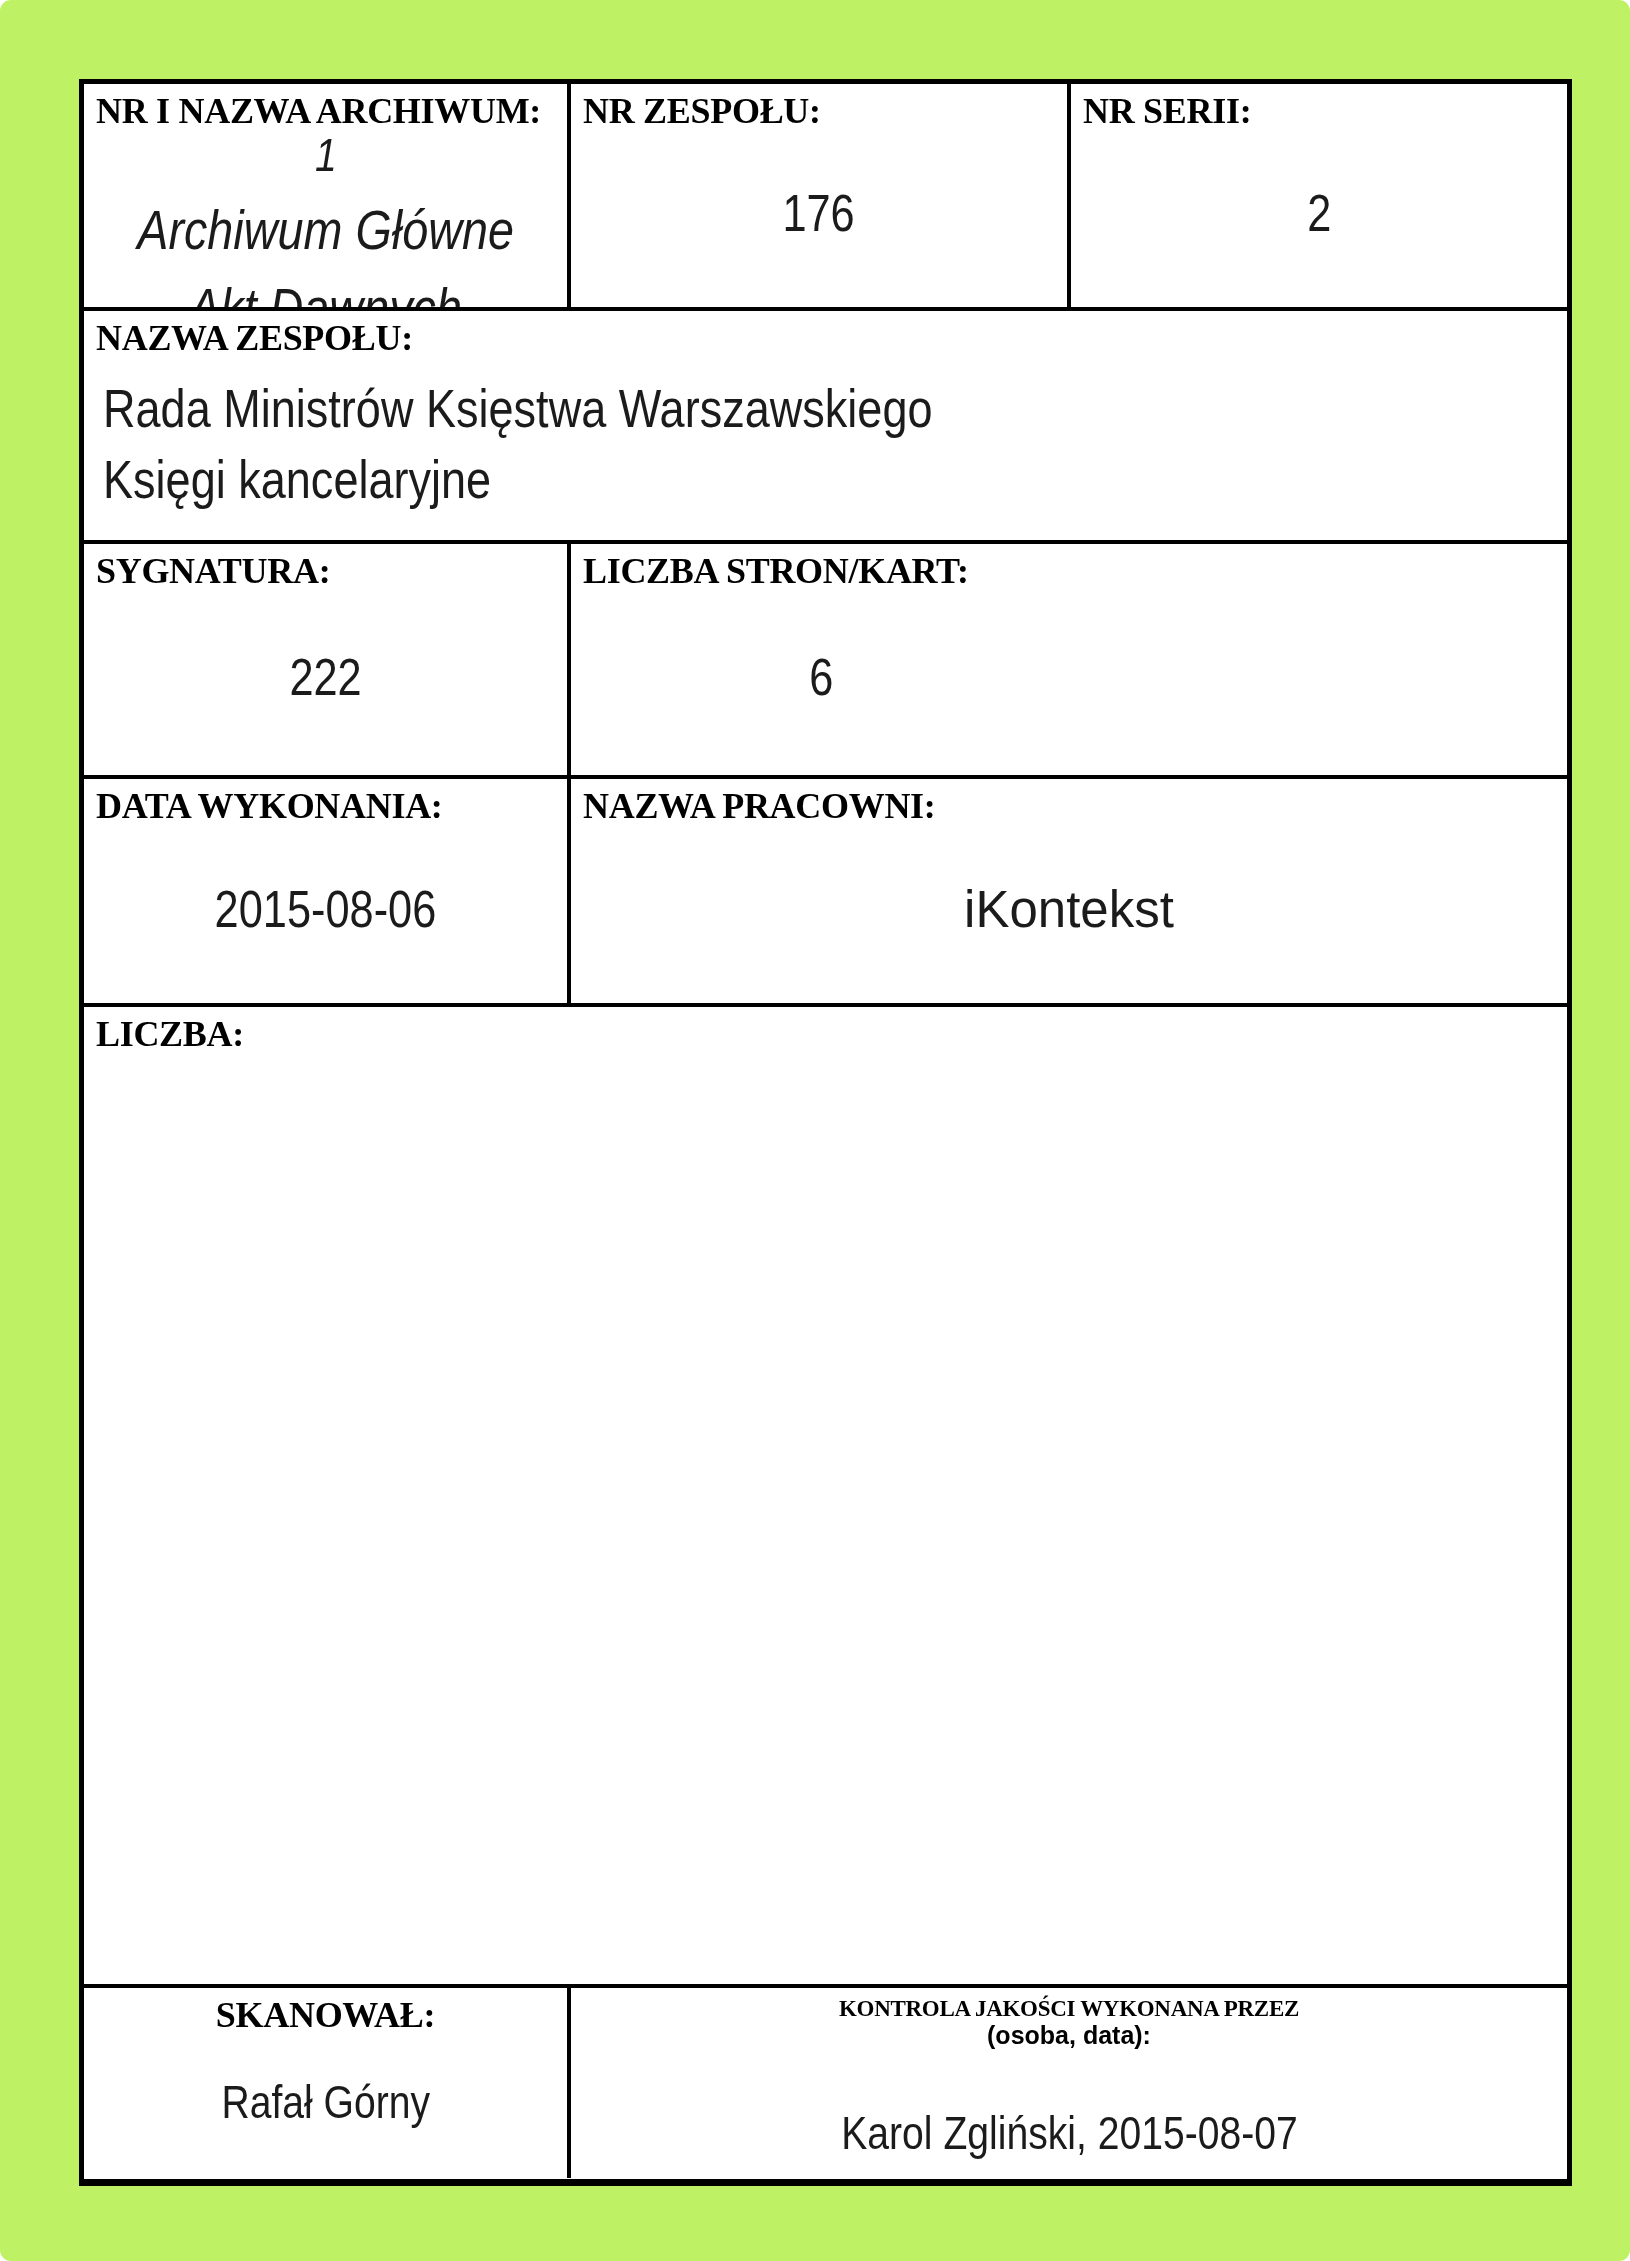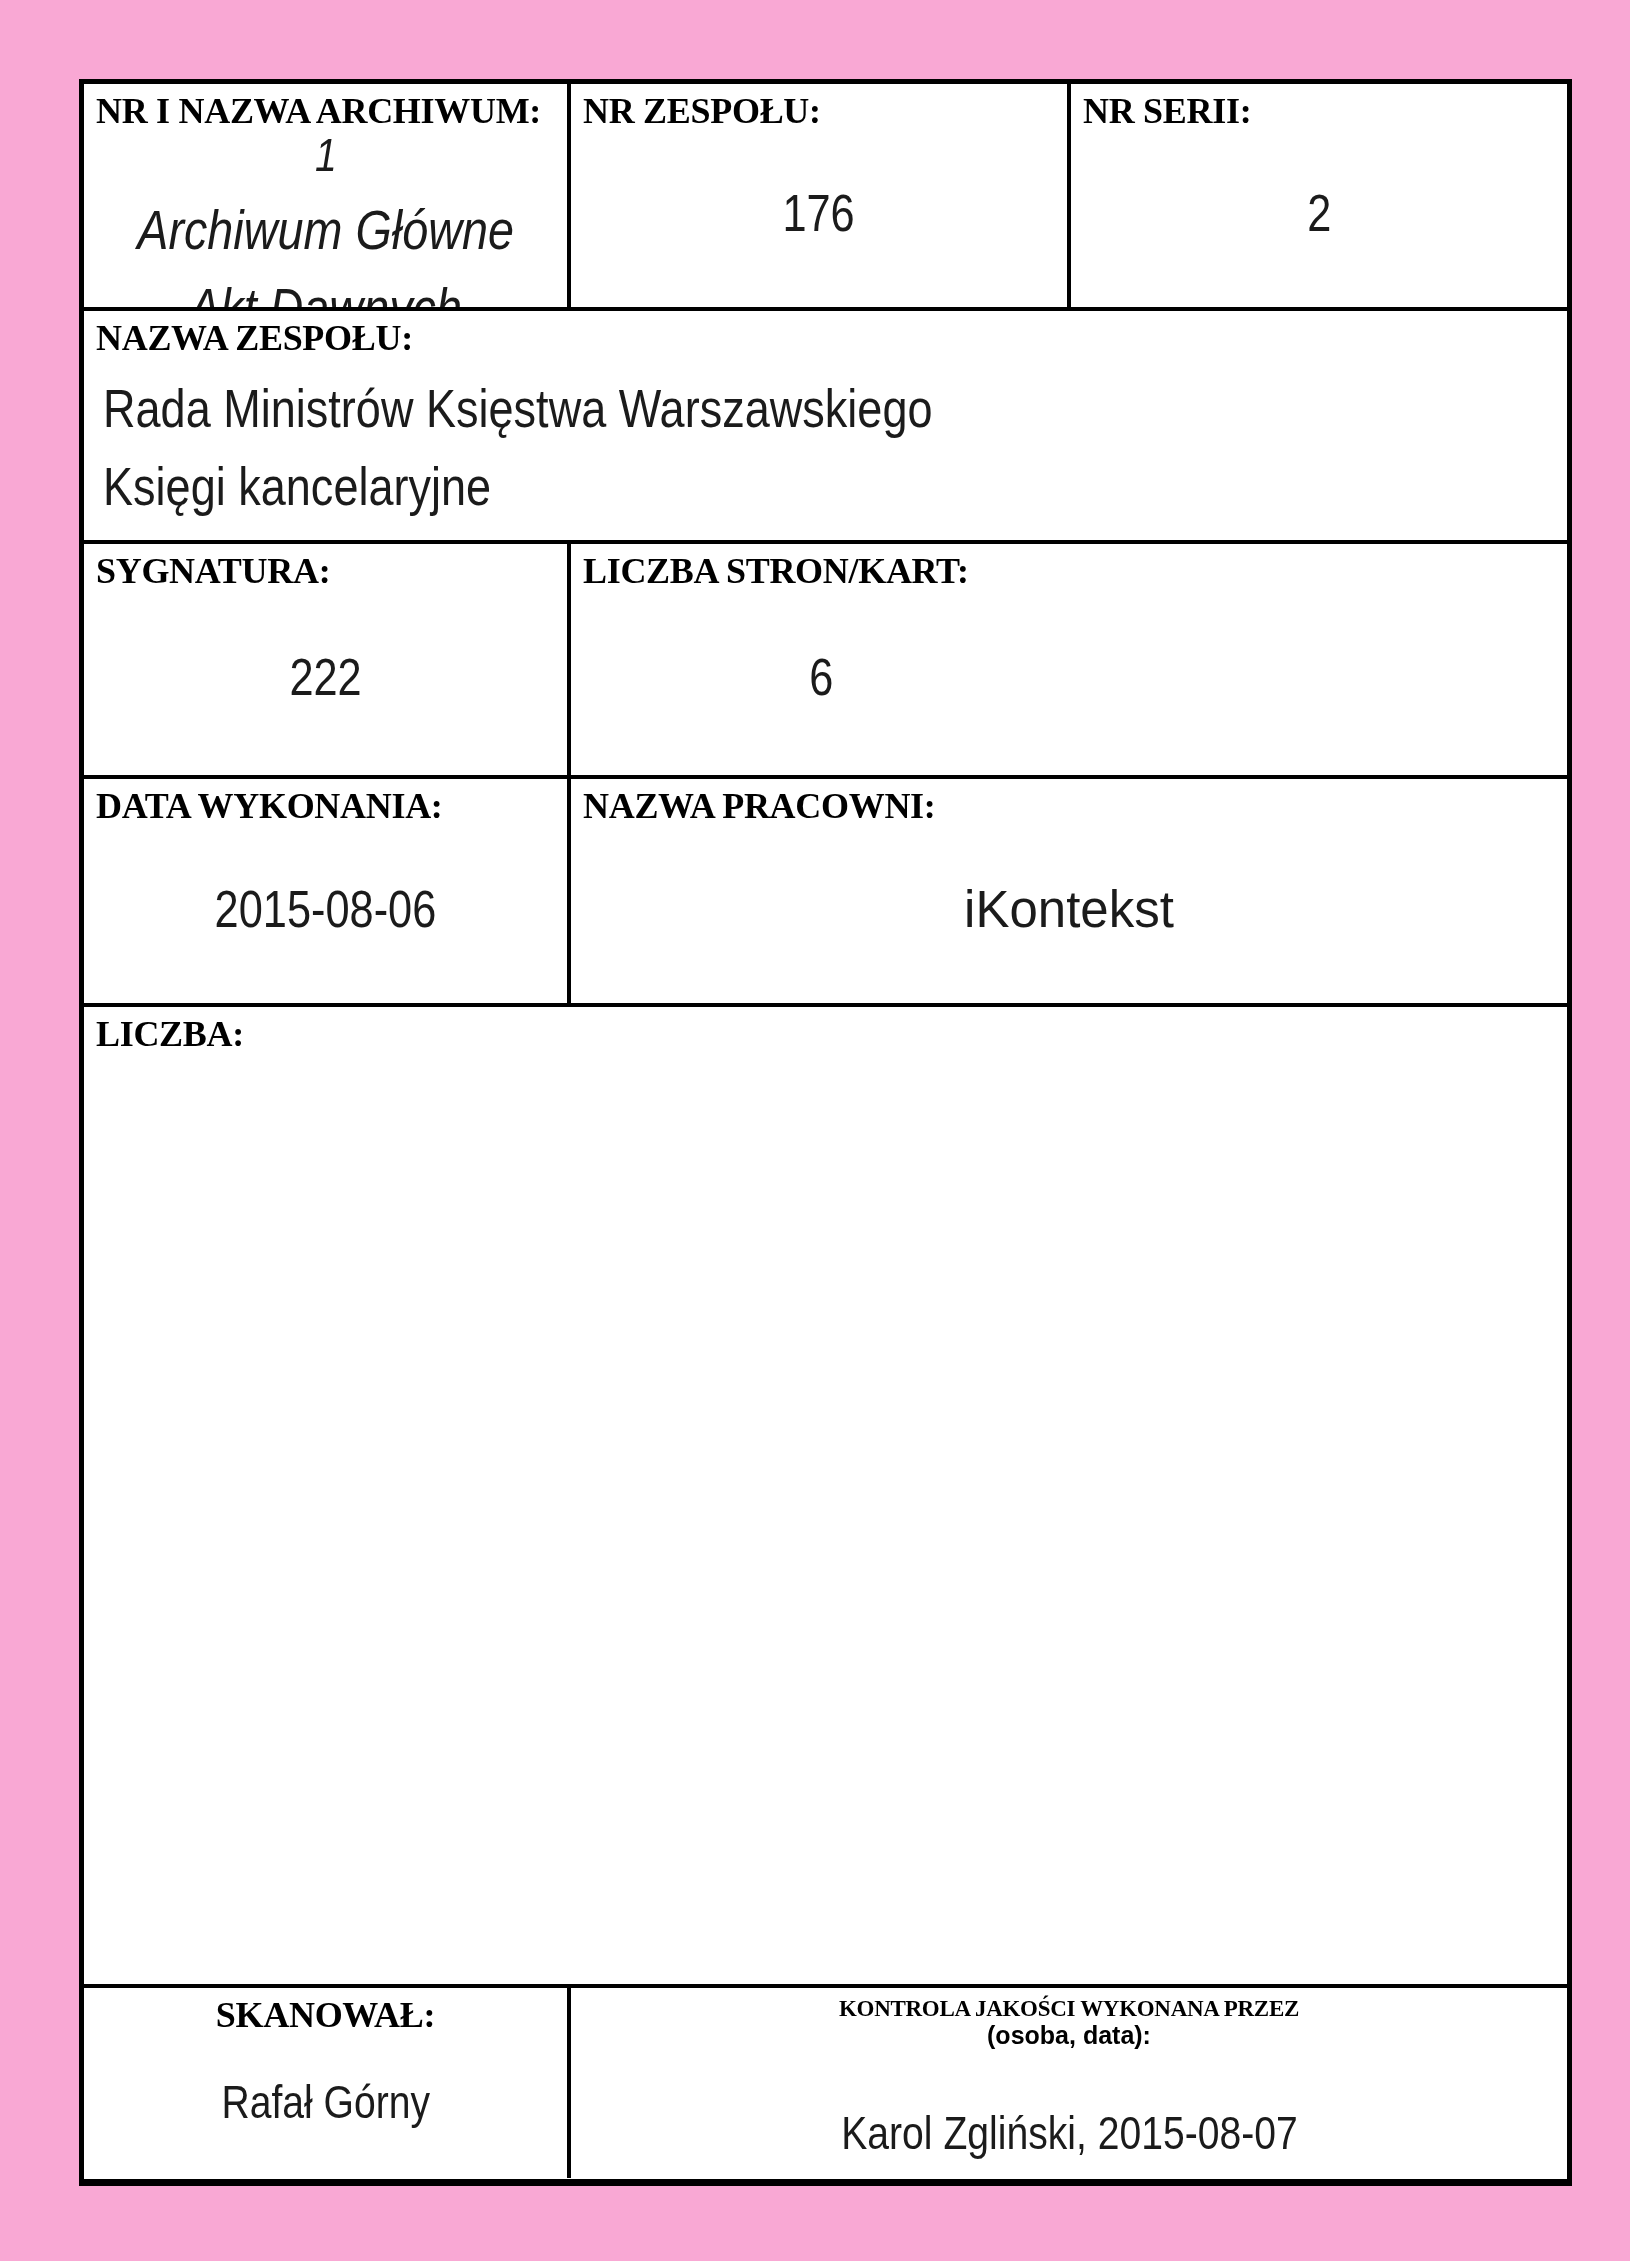--- a/index.html
+++ b/index.html
@@ -1,22 +1,23 @@
 <!DOCTYPE html>
 <html style="font-size:10.5px"><head>
 <meta charset="utf-8">
 <style>
   html,body{margin:0;padding:0;background:#ffffff;}
   .page{
     position:relative;
     width:1630px;height:2261px;
-    background:#f9a8d4;
+    background:#bef264;
     font-family:"Liberation Serif", serif;
     color:#000000;
     overflow:hidden;
+    border-radius:11px;
   }
   .form-table{
     position:absolute;
     left:79px;top:79px;
     width:1493px;height:2107px;
     box-sizing:border-box;
     border:5.3px solid #000;
     border-bottom-width:7.2px;
     display:flex;flex-direction:column;
     background:#fff;
@@ -80,21 +81,21 @@
   .val-small{font-size:46px;}
   .val-normal{
     font-family:"Liberation Sans", sans-serif;
     font-size:51px;line-height:1.15;color:#1b1b1b;white-space:nowrap;
   }
   .namestack{gap:14.5px;}
   .name-one{font-size:46px;margin-bottom:2.6px;}
   .name-line{font-size:55px;}
   .leftlines{
     align-items:flex-start;justify-content:flex-start;
-    padding-left:6.6px;padding-top:22.4px;gap:17px;
+    padding-left:6.6px;padding-top:22.4px;gap:10px;
   }
   .line80{font-size:53px;}
   .bottomval{margin-top:auto;padding-bottom:12px;}
 </style>
 </head>
 <body>
 
 <div class="page">
   <div class="form-table">
 

